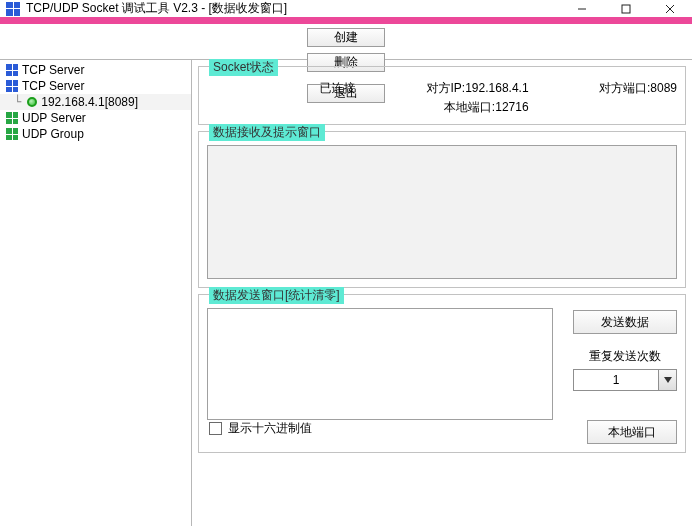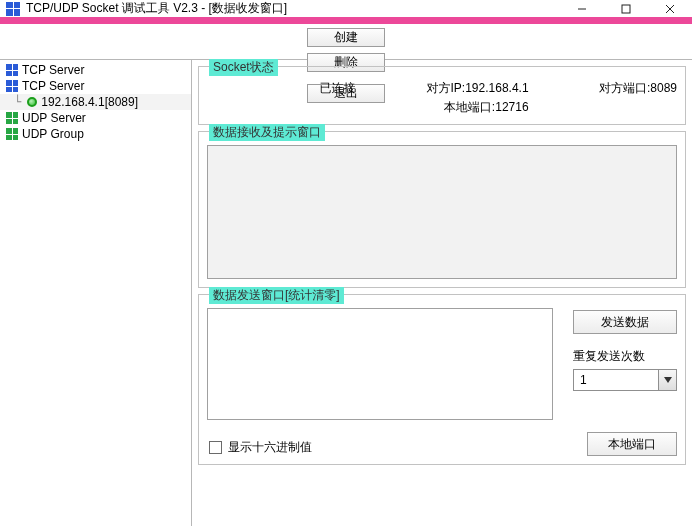--- a/index.html
+++ b/index.html
@@ -44,31 +44,31 @@
 
   
   .sockgrid { display: grid; grid-template-columns: 1.2fr 1.4fr 1.2fr; row-gap: 2px; align-items: center; text-align: right; }
   .btnsmall { width: 70px; height: 24px; border: 1px solid #9c9c9c; background: linear-gradient(#fdfdfd,#ececec); font-size: 12px; display: inline-flex; align-items: center; justify-content: center; margin-right: 8px; }
   .btnsmall.disabled { color: #9e9e9e; }
 
   
   .recv-box { height: 134px; border: 1px solid #a0a0a0; background: #f2f2f2; }
 
   
-  .sendrow { display: flex; gap: 20px; }
+  .sendrow { display: flex; gap: 20px; text-align: center; }
   .send-box { flex: 1; height: 112px; border: 1px solid #a0a0a0; background: #fff; }
   .send-side { width: 104px; display: flex; flex-direction: column; align-items: stretch; gap: 14px; padding-top: 2px; }
   .btn { height: 24px; border: 1px solid #9c9c9c; background: linear-gradient(#fdfdfd,#ececec); font-size: 12px; display: flex; align-items: center; justify-content: center; }
   .repeat-lbl { font-size: 12px; }
   .combo { height: 22px; border: 1px solid #8f8f8f; display: flex; align-items: center; background: #fff; }
   .combo .val { flex: 1; padding: 0 6px; }
   .combo .dd { width: 18px; height: 100%; border-left: 1px solid #8f8f8f; display: flex; align-items: center; justify-content: center; background: linear-gradient(#f7f7f7,#dedede); }
 
   
-  .bottombar { display: flex; align-items: flex-end; justify-content: space-between; margin-top: 12px; }
+  .bottombar { display: flex; align-items: flex-start; justify-content: space-between; margin-top: 0; }
   .chkwrap { display: flex; align-items: center; gap: 6px; padding-left: 2px; }
   .chkbox { width: 13px; height: 13px; border: 1px solid #6a6a6a; background: #fff; }
 </style>
 </head>
 <body>
 
 <div class="titlebar">
   <div class="app-icon">
       <span></span>
       <span></span>

